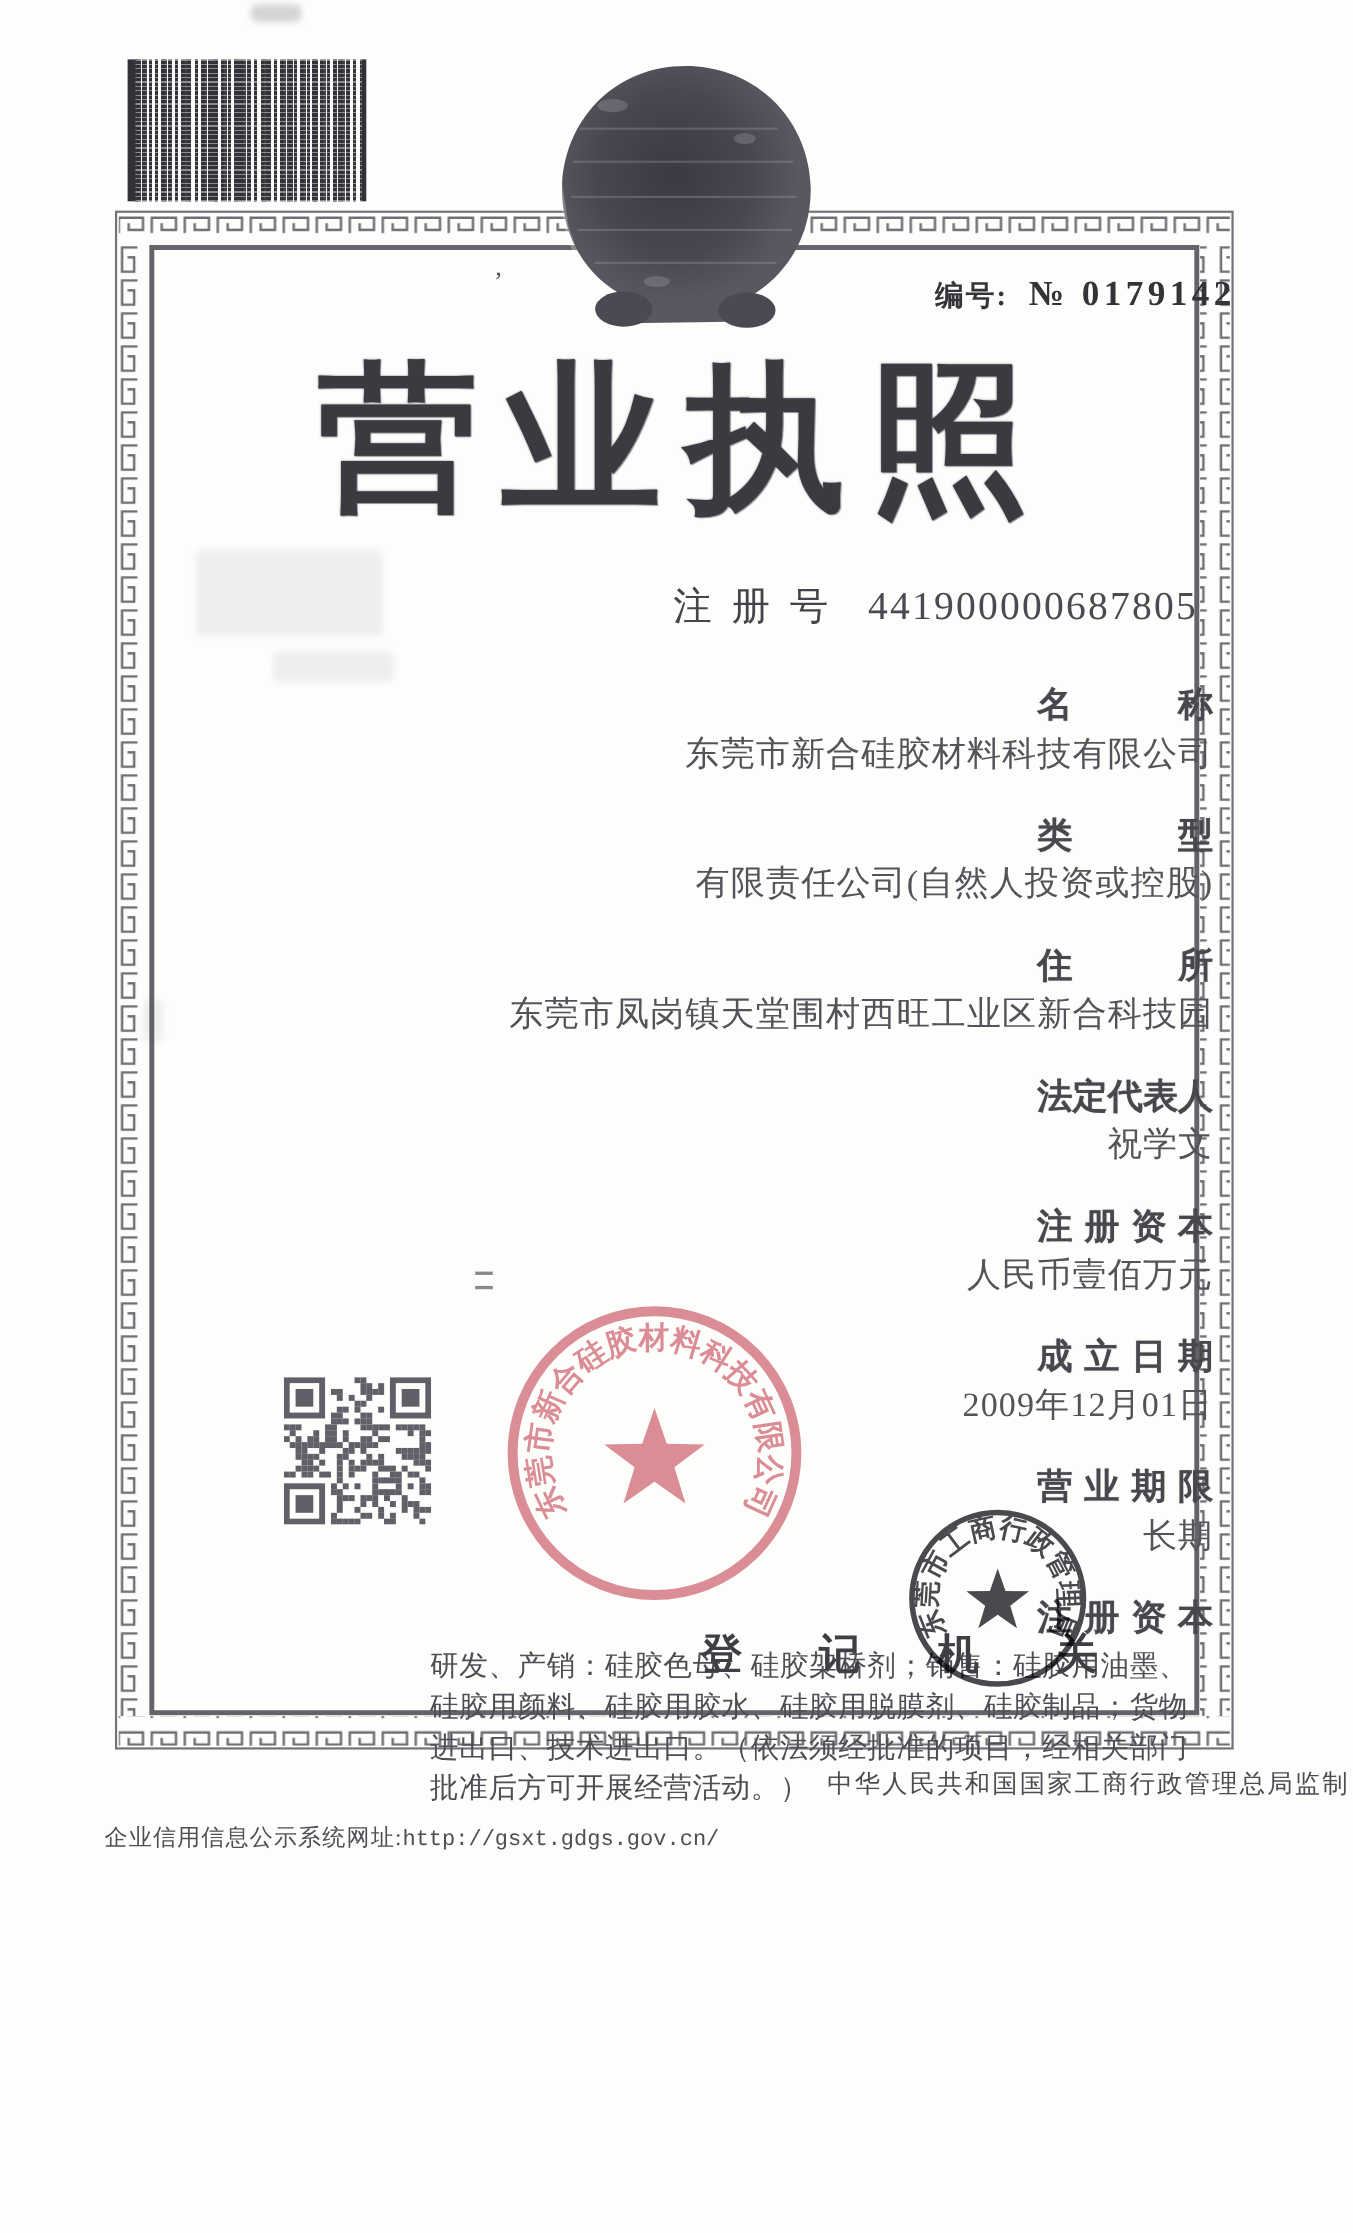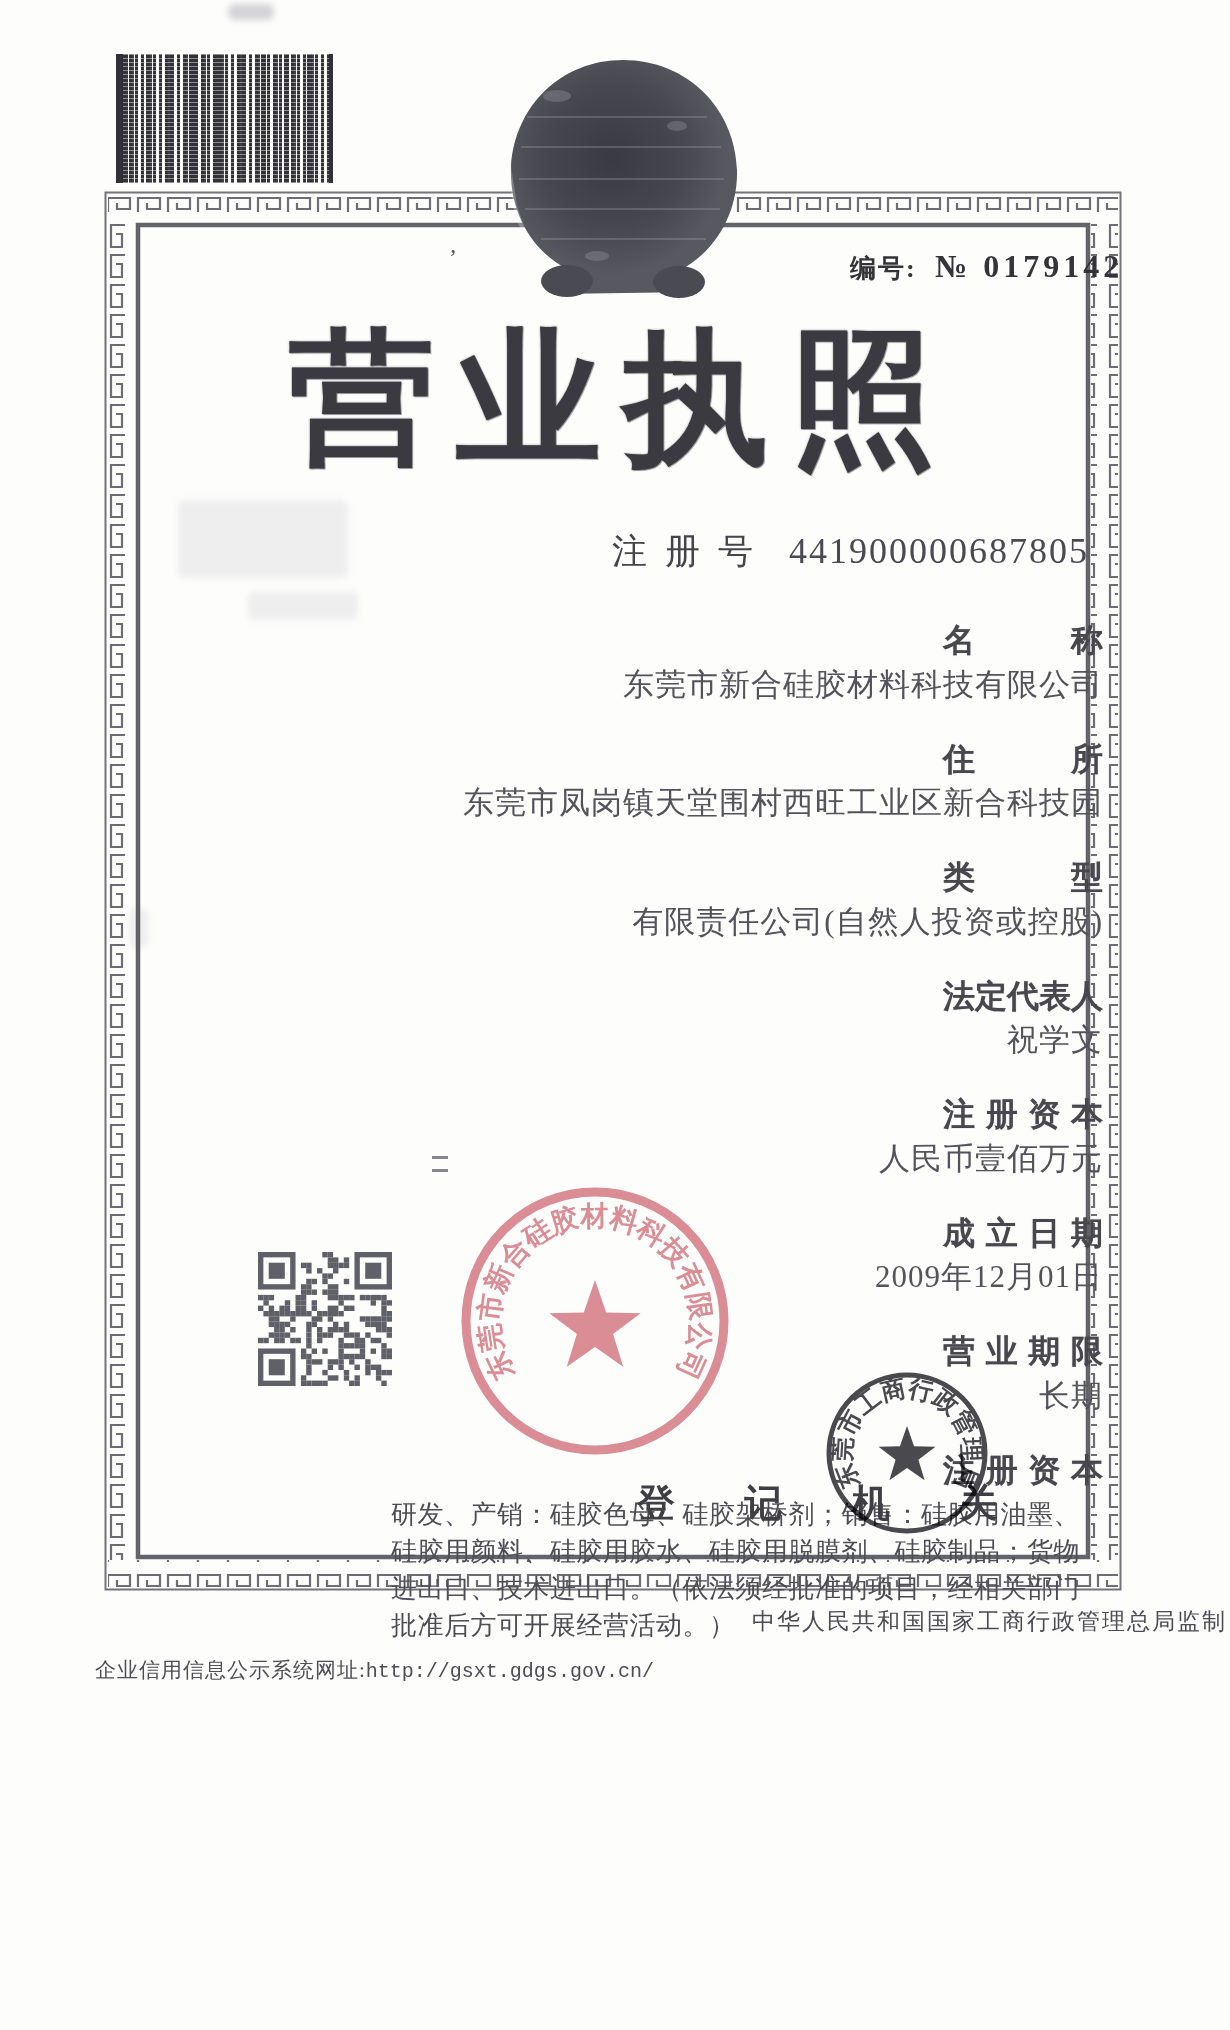--- a/index.html
+++ b/index.html
@@ -126,26 +126,26 @@
     <span class="lbl">注册号</span>
     <span class="num">441900000687805</span>
   </div>
 
   <div class="fields">
       <div class="row">
         <div class="lbl">名称</div>
         <div class="val">东莞市新合硅胶材料科技有限公司</div>
       </div>
       <div class="row">
+        <div class="lbl">类型</div>
+        <div class="val">有限责任公司(自然人投资或控股)</div>
+      </div>
+      <div class="row">
         <div class="lbl">住所</div>
         <div class="val">东莞市凤岗镇天堂围村西旺工业区新合科技园</div>
-      </div>
-      <div class="row">
-        <div class="lbl">类型</div>
-        <div class="val">有限责任公司(自然人投资或控股)</div>
       </div>
       <div class="row">
         <div class="lbl">法定代表人</div>
         <div class="val">祝学文</div>
       </div>
       <div class="row">
         <div class="lbl">注册资本</div>
         <div class="val">人民币壹佰万元</div>
       </div>
       <div class="row">

